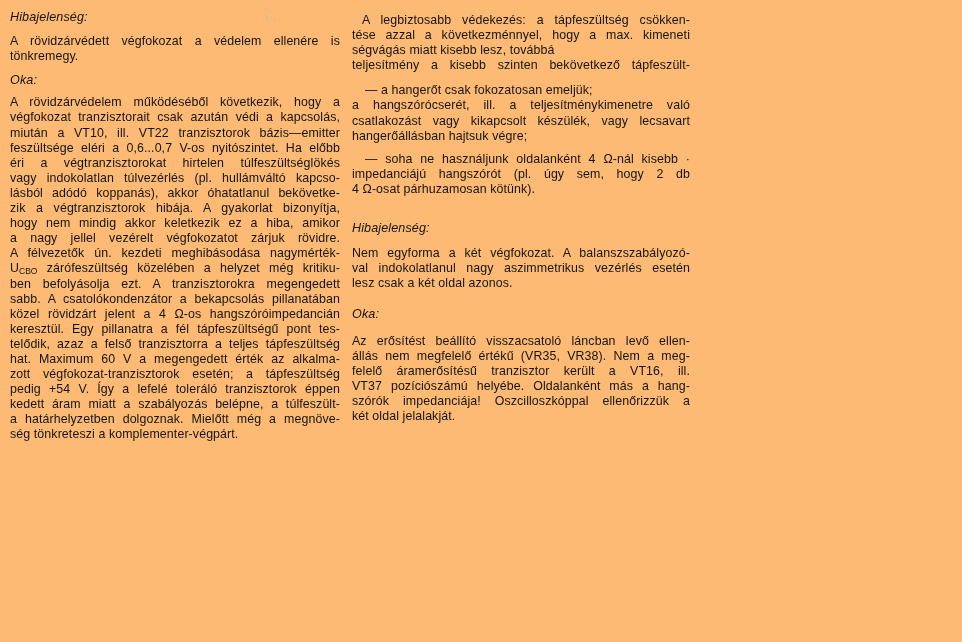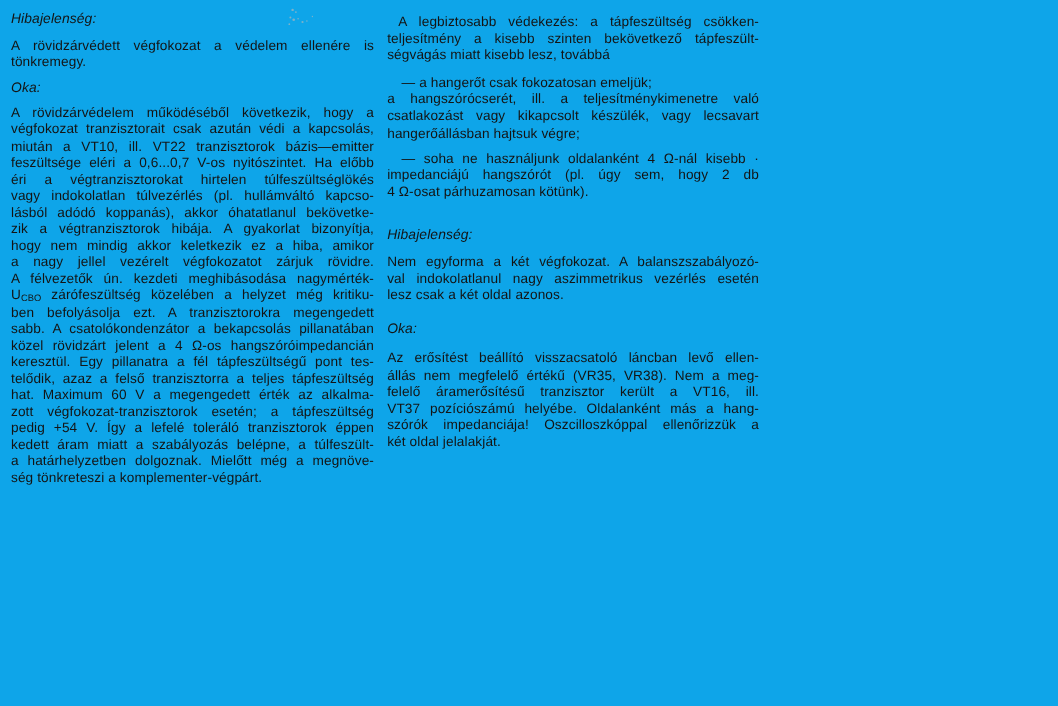--- a/index.html
+++ b/index.html
@@ -4,21 +4,21 @@
 <style>
   html, body {
     margin: 0;
     padding: 0;
     background: #ffffff;
   }
   .page {
     position: relative;
     width: 962px;
     height: 642px;
-    background: #0ea5e9;
+    background: #fdba74;
     overflow: hidden;
     font-family: "Liberation Sans", "DejaVu Sans", sans-serif;
     color: #141414;
     -webkit-font-smoothing: antialiased;
   }
   .column {
     position: absolute;
     top: 0;
   }
   .column.left  { left: 10px;  top: 10px; width: 330px; }
@@ -135,22 +135,23 @@
         <div class="line">pedig +54 V. Így a lefelé toleráló tranzisztorok éppen</div>
         <div class="line">kedett áram miatt a szabályozás belépne, a túlfeszült-</div>
         <div class="line">a határhelyzetben dolgoznak. Mielőtt még a megnöve-</div>
         <div class="line last">ség tönkreteszi a komplementer-végpárt.</div>
       </div>
     </div>
 
   <div class="column right">
       <div class="block para">
         <div class="line first">A legbiztosabb védekezés: a tápfeszültség csökken-</div>
+        <div class="line">tése azzal a következménnyel, hogy a max. kimeneti</div>
+        <div class="line last">ségvágás miatt kisebb lesz, továbbá</div>
         <div class="line">teljesítmény a kisebb szinten bekövetkező tápfeszült-</div>
-        <div class="line last">ségvágás miatt kisebb lesz, továbbá</div>
       </div>
       <div class="block bullet">
         <div class="line last first">— a hangerőt csak fokozatosan emeljük;</div>
       </div>
       <div class="block bullet">
         <div class="line">a hangszórócserét, ill. a teljesítménykimenetre való</div>
         <div class="line">csatlakozást vagy kikapcsolt készülék, vagy lecsavart</div>
         <div class="line last">hangerőállásban hajtsuk végre;</div>
       </div>
       <div class="block bullet">

